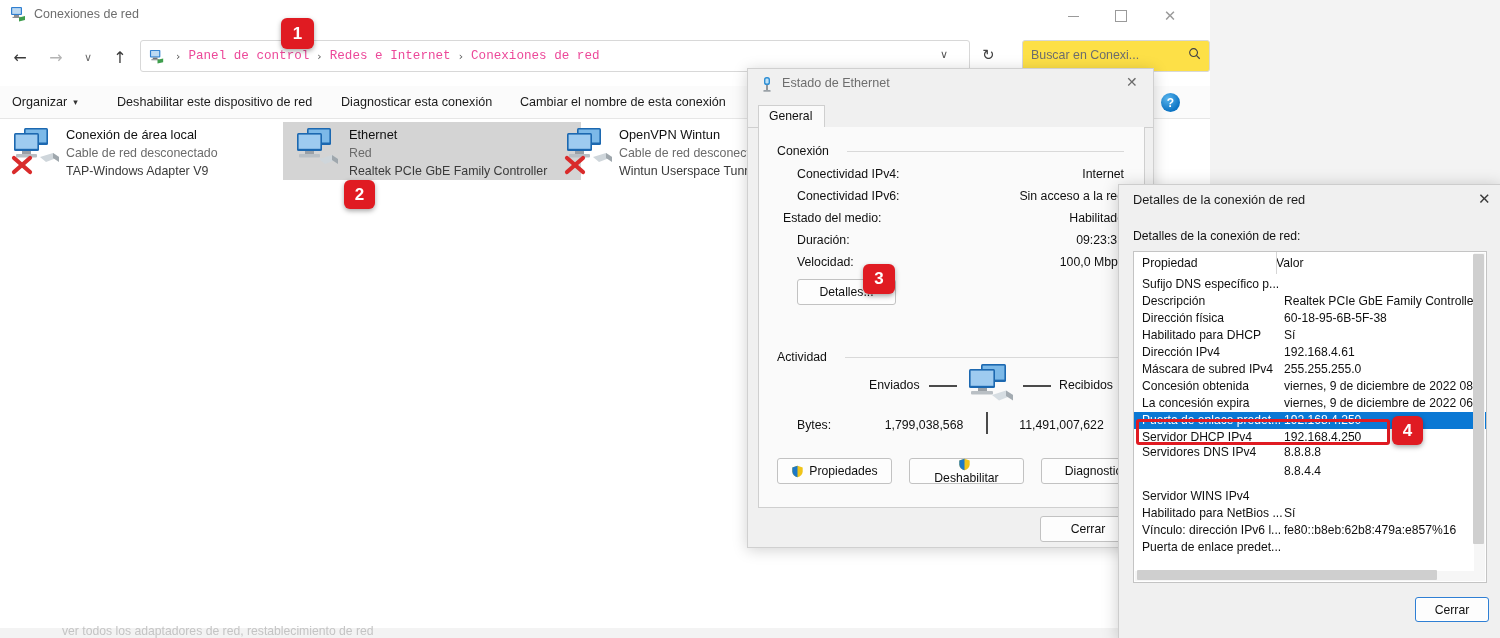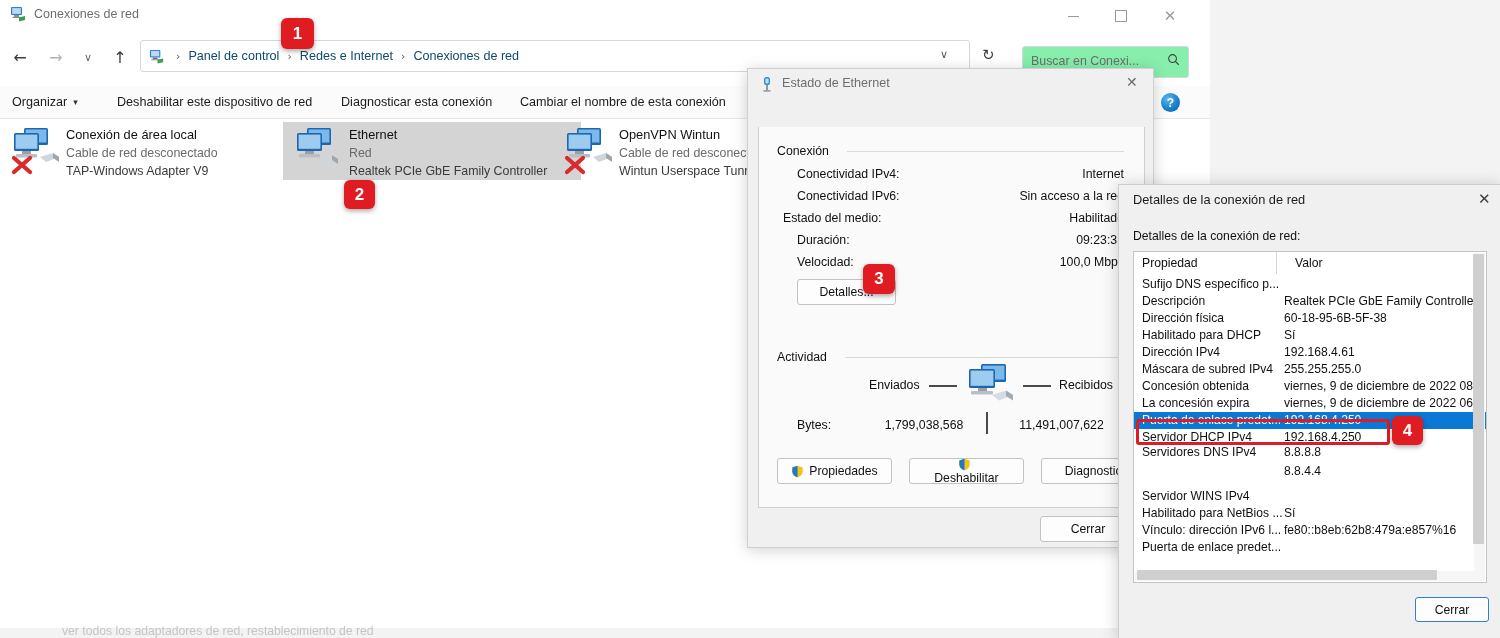--- a/index.html
+++ b/index.html
@@ -26,25 +26,25 @@
 
   
   .navrow{position:absolute;left:0;top:36px;width:1210px;height:42px;}
   .navbtn{position:absolute;top:7px;width:28px;height:28px;display:flex;align-items:center;justify-content:center;color:#3a3a3a;font-size:16px;font-family:"DejaVu Sans",sans-serif;}
   .navbtn.back{left:6px;}
   .navbtn.fwd{left:42px;color:#b4b4b4;}
   .navbtn.recent{left:74px;font-size:11px;color:#6a6a6a;}
   .navbtn.up{left:106px;}
   .crumbbar{position:absolute;left:140px;top:4px;width:830px;height:32px;background:#ffffff;border:1px solid #d8d8d8;border-radius:3px;display:flex;align-items:center;padding-left:8px;box-sizing:border-box;}
   .crumb-ico{width:17px;height:17px;margin-right:4px;flex:0 0 auto;}
-  .crumb{font-size:12.6px;color:#0c4a6e;white-space:nowrap;padding:0 2px;}
+  .crumb{font-size:12.6px;color:#ec4899;white-space:nowrap;padding:0 2px;font-family:Liberation Mono, monospace;}
   .crumb-sep{font-size:11px;color:#555;margin:0 6px;font-family:"DejaVu Sans",sans-serif;}
   .crumb-caret{position:absolute;left:940px;top:12px;font-size:11px;color:#555;font-family:"DejaVu Sans",sans-serif;}
   .refresh{position:absolute;left:982px;top:10px;font-size:15px;color:#444;font-family:"DejaVu Sans",sans-serif;}
-  .searchbox{position:absolute;left:1022px;top:10px;width:167px;height:32px;border:1px solid #d8d8d8;border-radius:3px;background:#86efac;box-sizing:border-box;}
+  .searchbox{position:absolute;left:1022px;top:4px;width:188px;height:32px;border:1px solid #d8d8d8;border-radius:3px;background:#fde047;box-sizing:border-box;}
   .searchbox .sph{position:absolute;left:8px;top:7px;font-size:12.4px;color:#6d6d6d;white-space:nowrap;}
   .searchbox .smag{position:absolute;right:8px;top:6px;font-size:13px;color:#444;font-family:"DejaVu Sans",sans-serif;}
 
   
   .cmdbar{position:absolute;left:0;top:86px;width:1210px;height:32px;background:#fbfbfb;border-bottom:1px solid #e6e6e6;}
   .cmditem{position:absolute;top:0;height:32px;display:flex;align-items:center;font-size:12.6px;color:#1b1b1b;white-space:nowrap;}
   .cmd-caret{font-size:9px;margin-left:6px;color:#333;font-family:"DejaVu Sans",sans-serif;}
   .helpico{position:absolute;left:1161px;top:93px;width:19px;height:19px;border-radius:50%;background:radial-gradient(circle at 35% 30%,#59b6ef,#0c74c4 70%);color:#fff;font-size:12px;font-weight:bold;display:flex;align-items:center;justify-content:center;font-family:"Liberation Sans",sans-serif;}
 
   
@@ -266,20 +266,23 @@
           <rect x="4" y="1" width="6" height="8" rx="2.6" fill="#2f8fd4"></rect>
           <rect x="5.4" y="2.4" width="3.2" height="5.2" rx="1.4" fill="#bfe1f7"></rect>
           <rect x="6.2" y="9" width="1.6" height="5" fill="#7b8288"></rect>
           <rect x="3.4" y="14" width="7.2" height="1.8" rx=".6" fill="#9aa1a7"></rect>
         </svg>
       </span>
       <div class="tt">Estado de Ethernet</div>
       <div class="x">✕</div>
     </div>
 
+    <div class="tabstrip">
+      <div class="tab">General</div>
+    </div>
 
     <div class="panel">
 
       <div class="grp" style="left:18px;top:17px;">Conexión</div>
       <div class="grpline" style="left:88px;top:24px;width:277px;"></div>
 
       <div class="row-l" style="left:38px;top:40px;">Conectividad IPv4:</div>
       <div class="row-r" style="left:185px;top:40px;width:180px;">Internet</div>
 
       <div class="row-l" style="left:38px;top:62px;">Conectividad IPv6:</div>
@@ -349,21 +352,21 @@
     <div class="tb2">
       <div class="tt">Detalles de la conexión de red</div>
       <div class="x">✕</div>
     </div>
 
     <div class="body">
       <div class="caption">Detalles de la conexión de red:</div>
 
       <div class="listwrap">
         <div class="lhead" style="left:8px;">Propiedad</div>
-        <div class="lhead" style="left:161px;text-align:right;">Valor</div>
+        <div class="lhead" style="left:142px;text-align:right;">Valor</div>
         <div style="position:absolute;left:142px;top:0;width:1px;height:22px;background:#d6d6d6;"></div>
 
         <div class="lrow" style="top:24px;">
           <span class="p">Sufijo DNS específico p...</span>
           <span class="v"></span>
         </div>
         <div class="lrow" style="top:41px;">
           <span class="p">Descripción</span>
           <span class="v">Realtek PCIe GbE Family Controller</span>
         </div>

